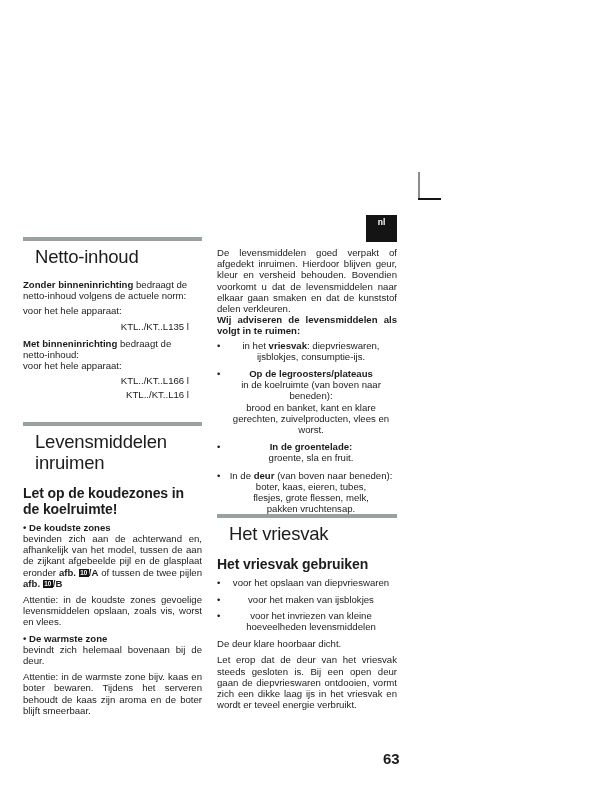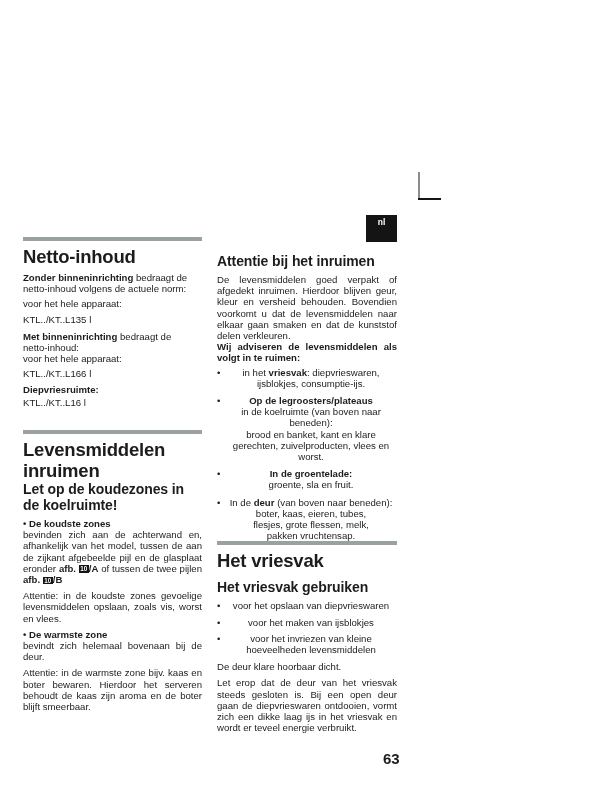--- a/index.html
+++ b/index.html
@@ -2,25 +2,25 @@
 <html><head>
 <meta charset="utf-8">
 <style>
   html,body{margin:0;padding:0;background:#ffffff;}
   .page{position:relative;width:612px;height:792px;background:#ffffff;overflow:hidden;
         font-family:"Liberation Sans",sans-serif;color:#1c1c1c;}
   .col{position:absolute;}
   .col-left{left:23px;top:237px;width:179px;}
   .col-right{left:217px;top:211px;width:180px;}
   .rule{height:4px;background:#9aa29f;}
-  h1{font-size:18.5px;line-height:21px;font-weight:bold;margin:0;letter-spacing:-0.2px;}
+  h1{font-size:18.5px;line-height:21px;font-weight:normal;margin:12px;letter-spacing:-0.2px;}
   h2{font-size:14px;line-height:16px;font-weight:bold;margin:0;letter-spacing:-0.1px;}
   .para{font-size:9.6px;line-height:11.2px;margin:0;text-align:justify;white-space:pre-line;}
   .b{font-weight:bold;}
-  .vrow{display:flex;justify-content:flex-start;font-size:9.6px;line-height:11.2px;padding-right:13px;}
+  .vrow{display:flex;justify-content:flex-end;font-size:9.6px;line-height:11.2px;padding-right:13px;}
   .figbox{display:inline-block;background:#151515;color:#ffffff;font-weight:bold;
           font-size:6.3px;line-height:7.5px;padding:0 1.5px;vertical-align:0.5px;}
   .bullet{display:flex;font-size:9.6px;line-height:11.2px;}
   .marker{width:8px;flex:none;}
   .btext{flex:1;white-space:pre-line;text-align:center;}
   .badge-wrap{text-align:right;}
   .nl-badge{display:inline-block;background:#141414;color:#ffffff;font-size:8.5px;
             font-weight:bold;line-height:15px;width:31px;height:27px;text-align:center;}
   .pagenum{position:absolute;left:383px;top:750px;font-size:15px;font-weight:bold;}
   .cropmark-v{position:absolute;left:418px;top:172px;width:2px;height:27px;background:#8c8c8c;}
@@ -47,41 +47,39 @@
       <span>KTL../KT..L</span>
       <span>135 l</span>
     </div>
     <p class="para mt6"><span class="b">Met binneninrichting</span><span> bedraagt de
 netto-inhoud:
 voor het hele apparaat:</span></p>
     <div class="vrow mt4">
       <span>KTL../KT..L</span>
       <span>166 l</span>
     </div>
-    <p class="para b mt4">Diepvriesruimte:</p>
     <div class="vrow mt2">
       <span>KTL../KT..L</span>
       <span>16 l</span>
     </div>
     <div class="rule mt22"></div>
     <h1 class="mt5">Levensmiddelen inruimen</h1>
     <h2 class="mt7">Let op de koudezones in de koelruimte!</h2>
     <p class="para mt5"><span class="b">• De koudste zones</span><span>
 bevinden zich aan de achterwand en, afhankelijk van het model, tussen de aan de zijkant afgebeelde pijl en de glasplaat eronder </span><span class="b">afb. </span><span class="figbox">10</span><span class="b">/A</span><span> of tussen de twee pijlen </span><span class="b">afb. </span><span class="figbox">10</span><span class="b">/B</span></p>
     <p class="para mt5">Attentie: in de koudste zones gevoelige levensmiddelen opslaan, zoals vis, worst en vlees.</p>
     <p class="para mt5"><span class="b">• De warmste zone</span><span>
 bevindt zich helemaal bovenaan bij de deur.</span></p>
-    <p class="para mt5">Attentie: in de warmste zone bijv. kaas en boter bewaren. Hierdoor het serveren behoudt de kaas zijn aroma en de boter blijft smeerbaar.</p>
+    <p class="para mt5">Attentie: in de warmste zone bijv. kaas en boter bewaren. Tijdens het serveren behoudt de kaas zijn aroma en de boter blijft smeerbaar.</p>
   </div>
 
   <div class="col col-right">
     <div class="badge-wrap">
       <span class="nl-badge">nl</span>
     </div>
-    <h2 class="mt11">Attentie bij het inruimen</h2>
     <p class="para mt5">De levensmiddelen goed verpakt of afgedekt inruimen. Hierdoor blijven geur, kleur en versheid behouden. Bovendien voorkomt u dat de levensmiddelen naar elkaar gaan smaken en dat de kunststof delen  verkleuren.</p>
     <p class="para b mt7">Wij adviseren de levensmiddelen als volgt in te ruimen:</p>
 
     <div class="bullet mt3">
       <span class="marker">•</span>
       <span class="btext"><span>in het </span><span class="b">vriesvak</span><span>:  diepvrieswaren,
 ijsblokjes,  consumptie-ijs.</span></span>
     </div>
     <div class="bullet mt6">
       <span class="marker">•</span>

